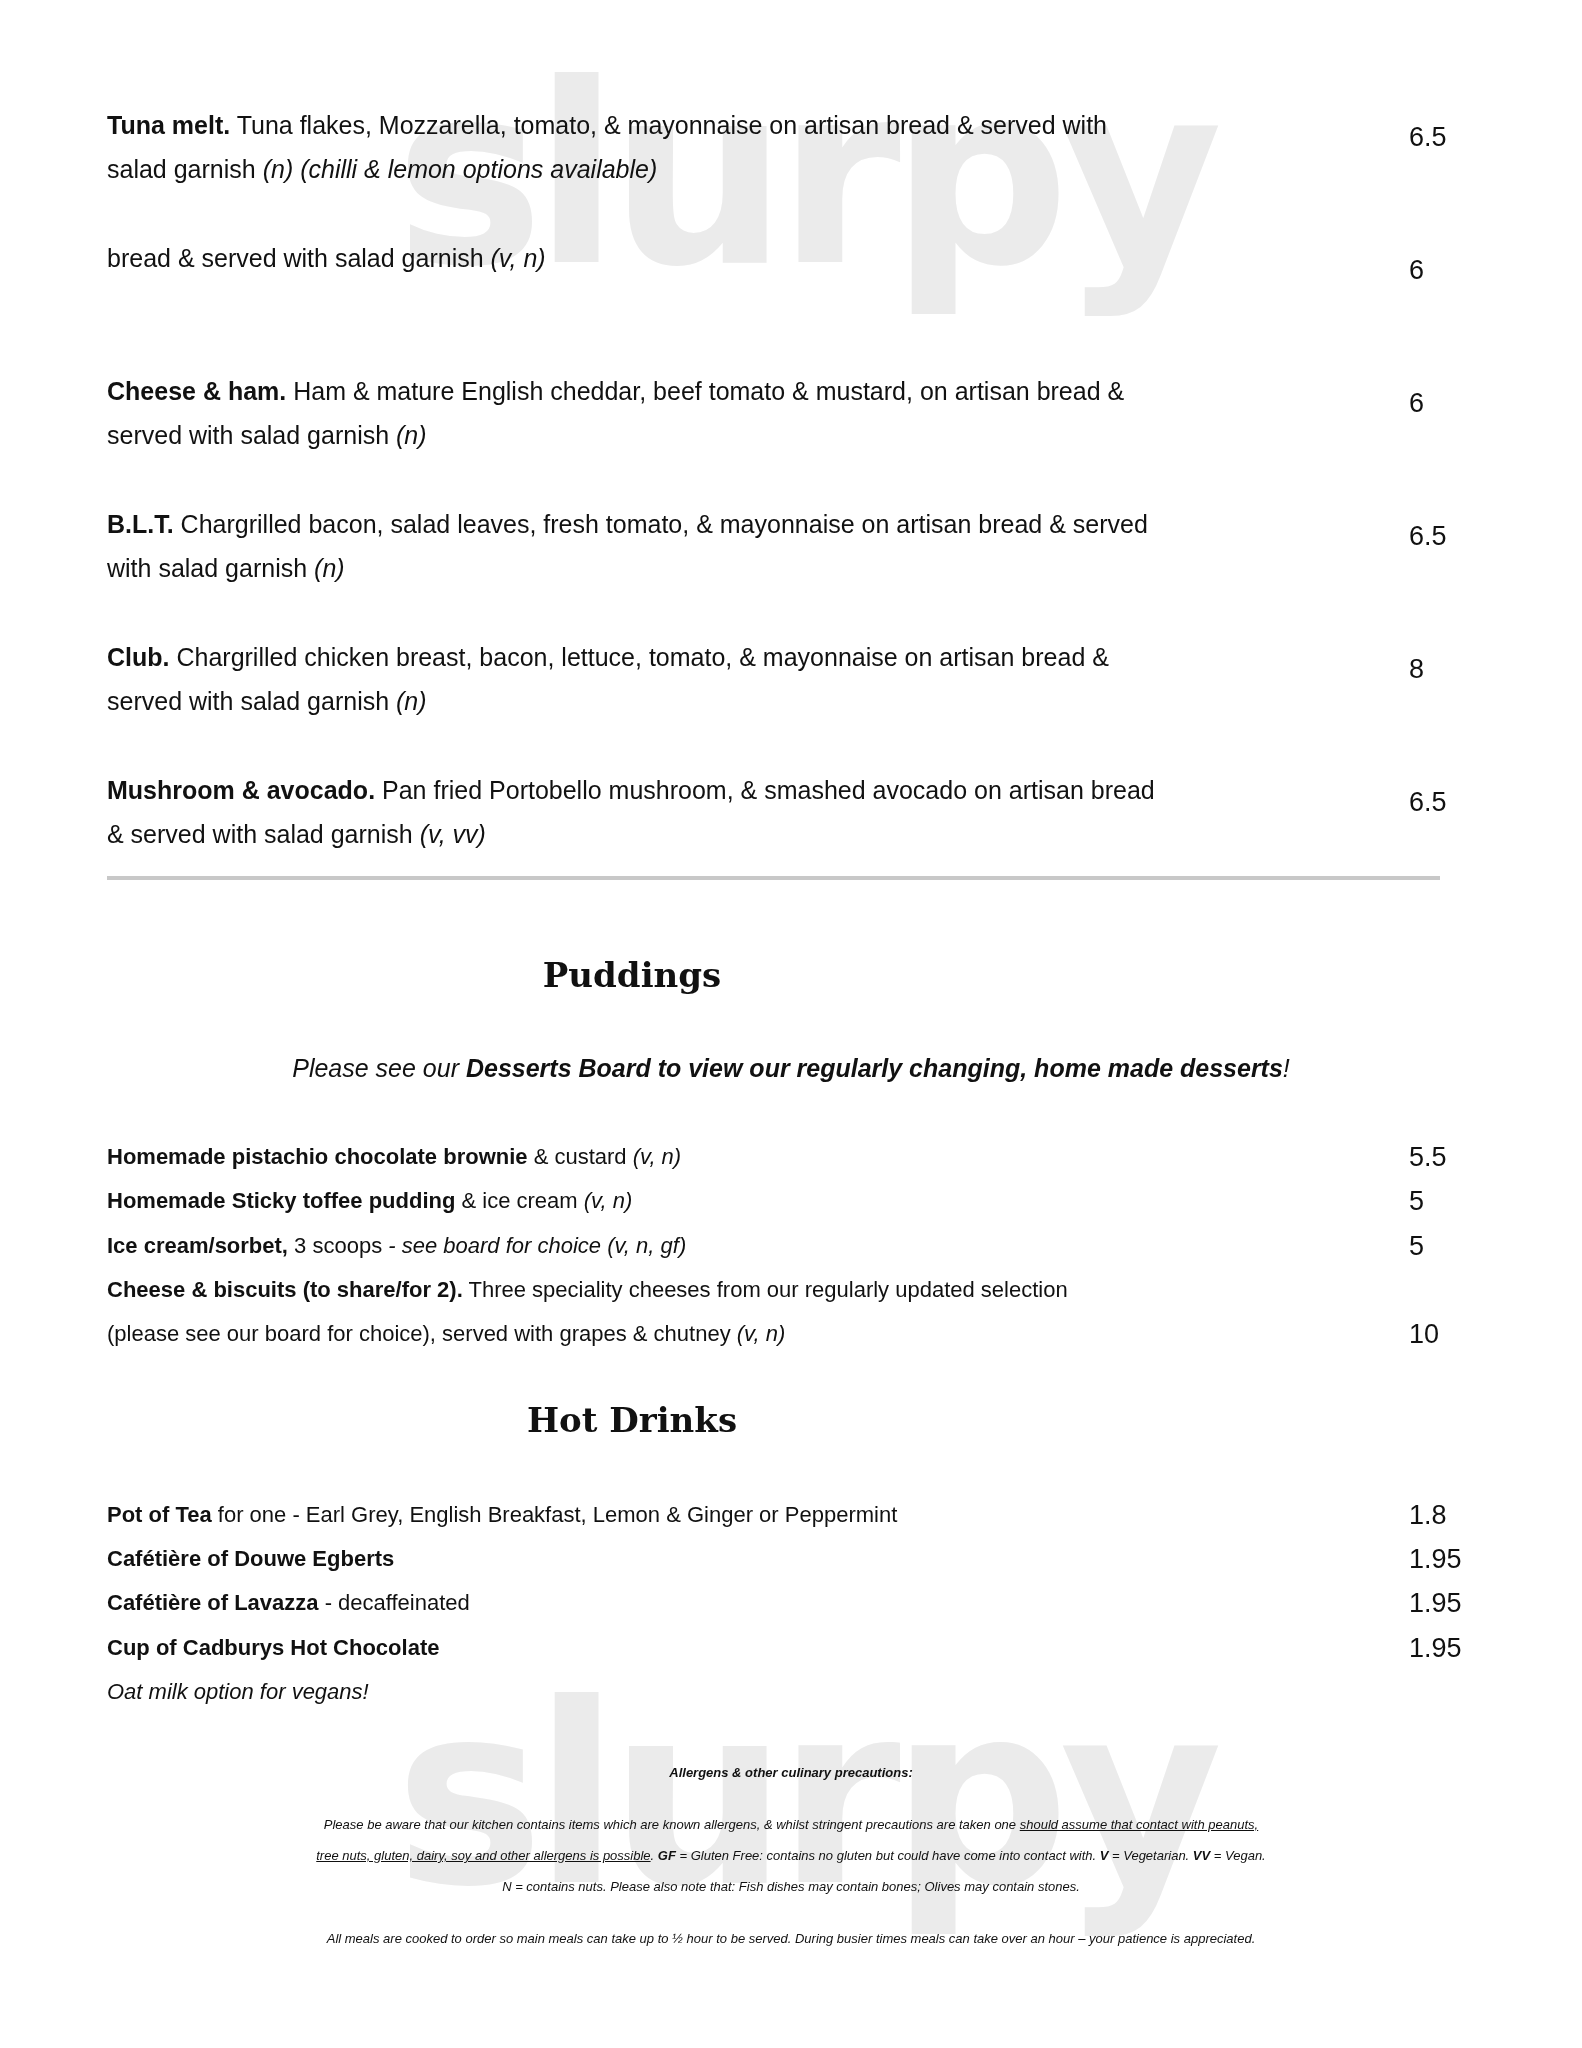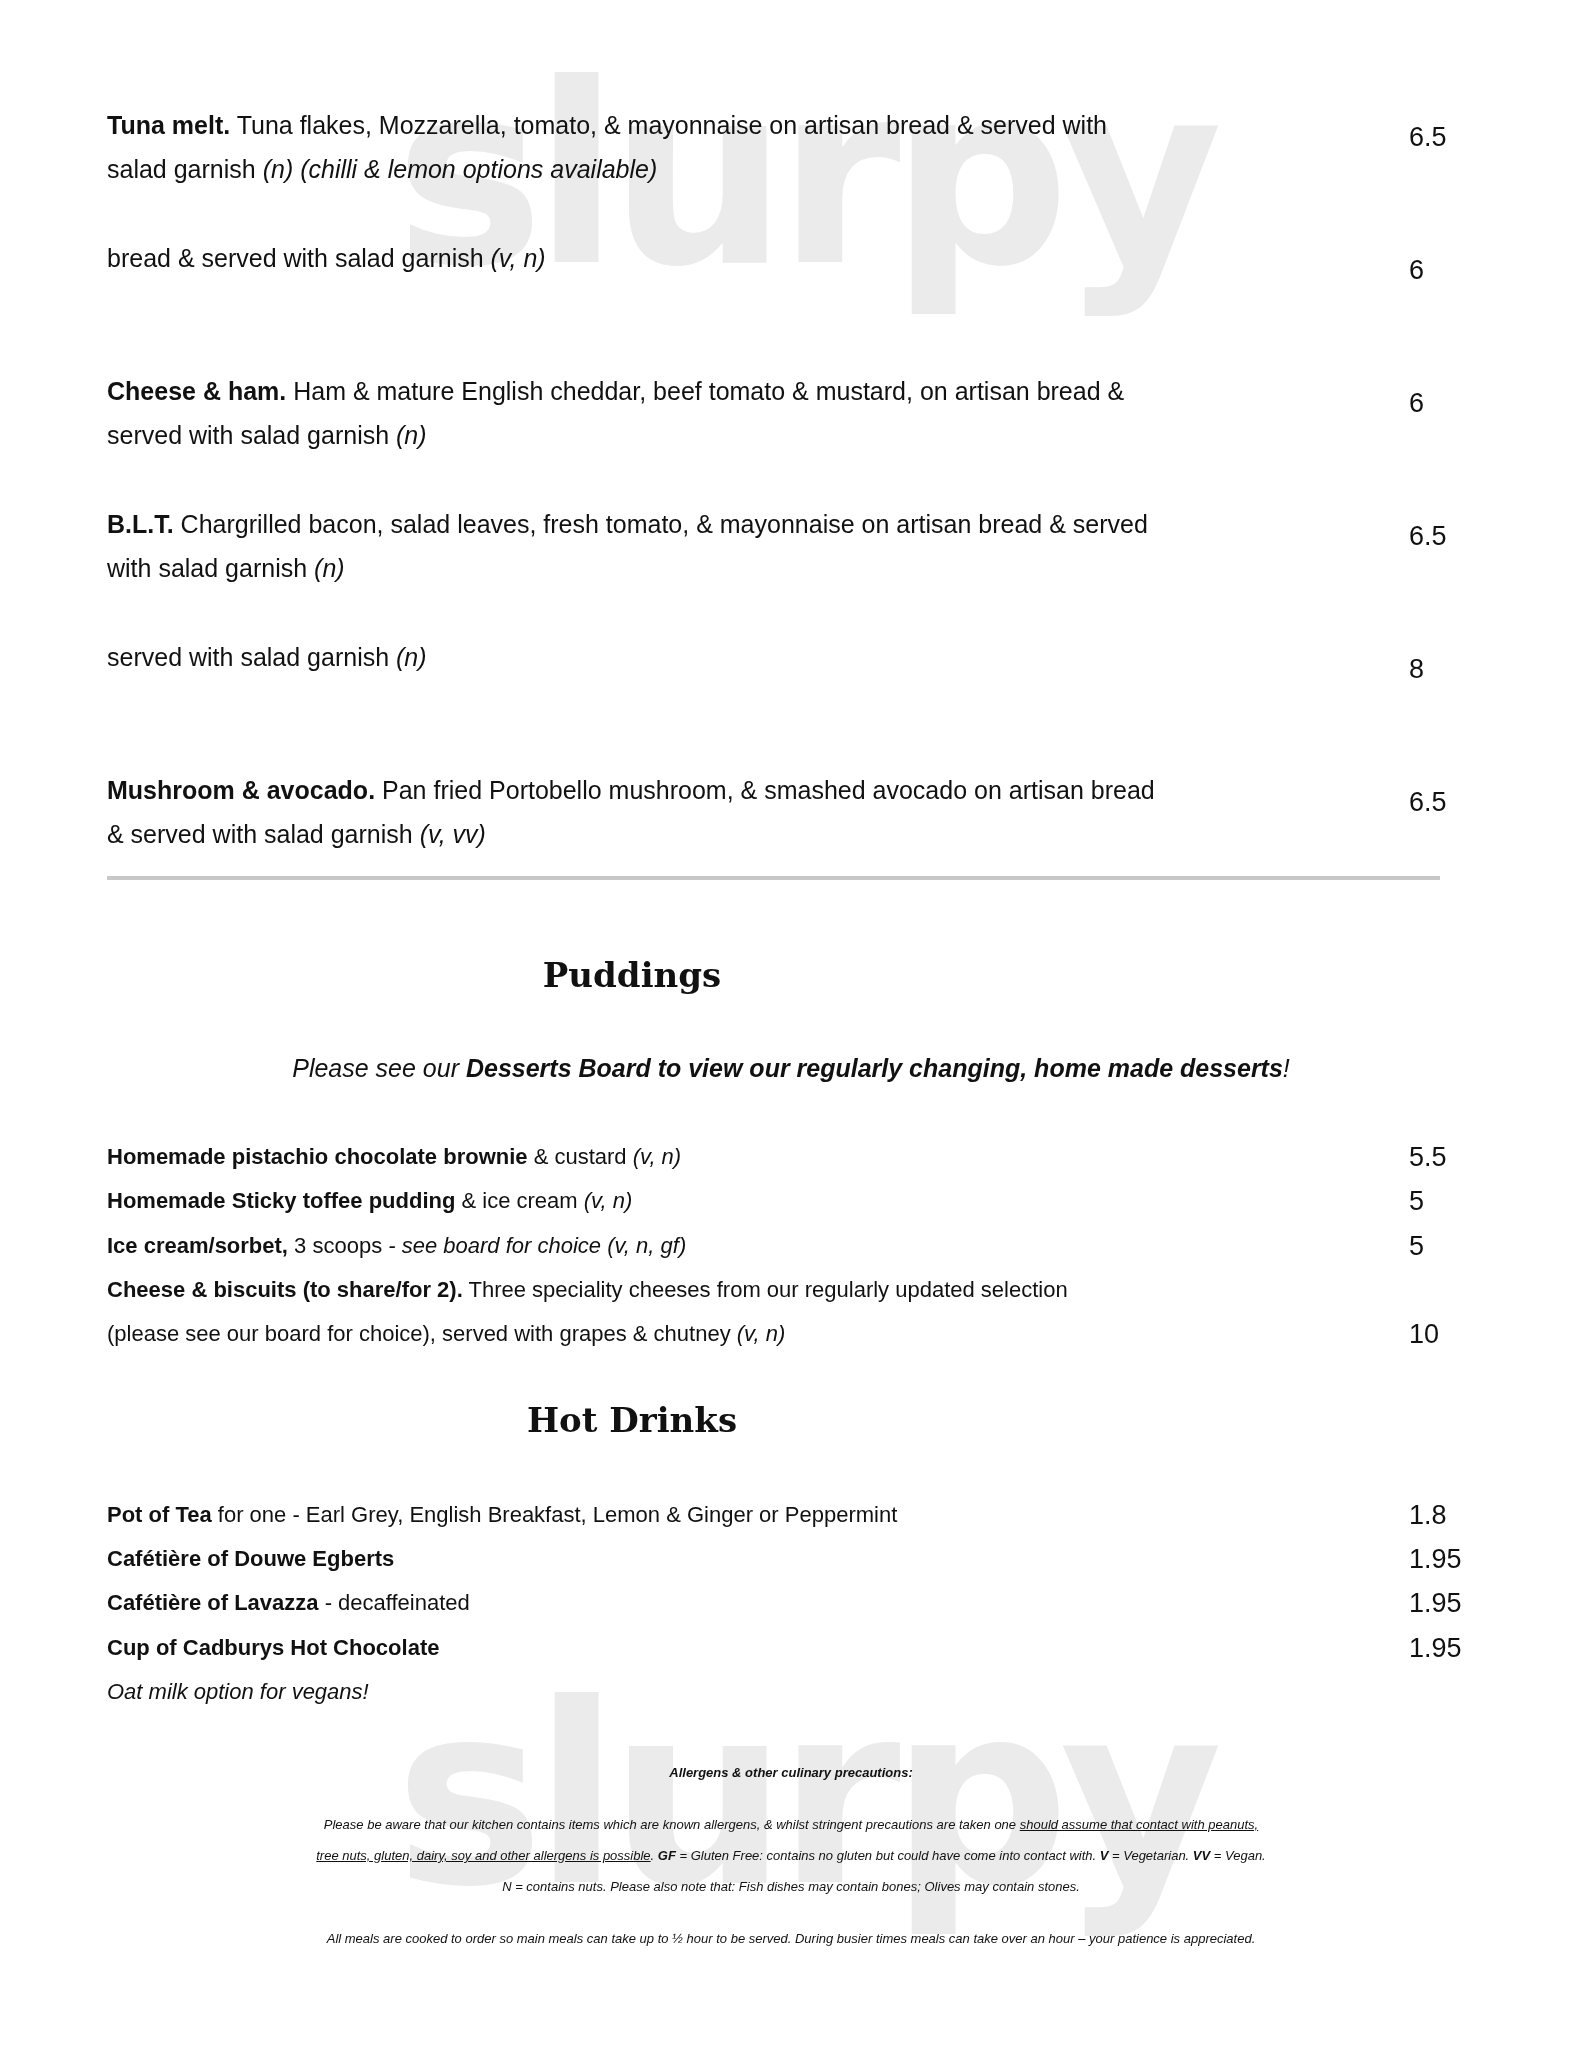--- a/index.html
+++ b/index.html
@@ -45,20 +45,21 @@
   </div>
   <div class="price" style="top:381px; left:1409px">6</div>
 
   <div class="item" style="top:470px">
     <span class="line"><span class="b">B.L.T.</span><span> Chargrilled bacon, salad leaves, fresh tomato, &amp; mayonnaise on artisan bread &amp; served</span></span>
     <span class="line"><span>with salad garnish </span><span class="i">(n)</span></span>
   </div>
   <div class="price" style="top:514px; left:1409px">6.5</div>
 
   <div class="item" style="top:603px">
+    <span class="line"><span class="b">Club.</span><span> Chargrilled chicken breast, bacon, lettuce, tomato, &amp; mayonnaise on artisan bread &amp;</span></span>
     <span class="line"><span>served with salad garnish </span><span class="i">(n)</span></span>
   </div>
   <div class="price" style="top:647px; left:1409px">8</div>
 
   <div class="item" style="top:736px">
     <span class="line"><span class="b">Mushroom &amp; avocado.</span><span> Pan fried Portobello mushroom, &amp; smashed avocado on artisan bread</span></span>
     <span class="line"><span>&amp; served with salad garnish </span><span class="i">(v, vv)</span></span>
   </div>
   <div class="price" style="top:780px; left:1409px">6.5</div>
 

